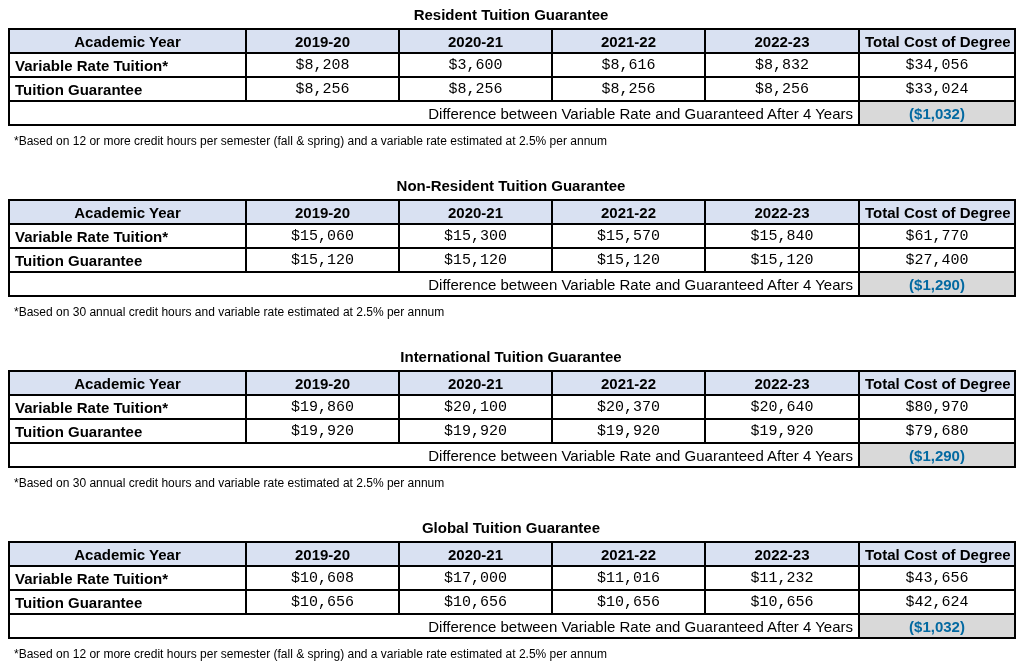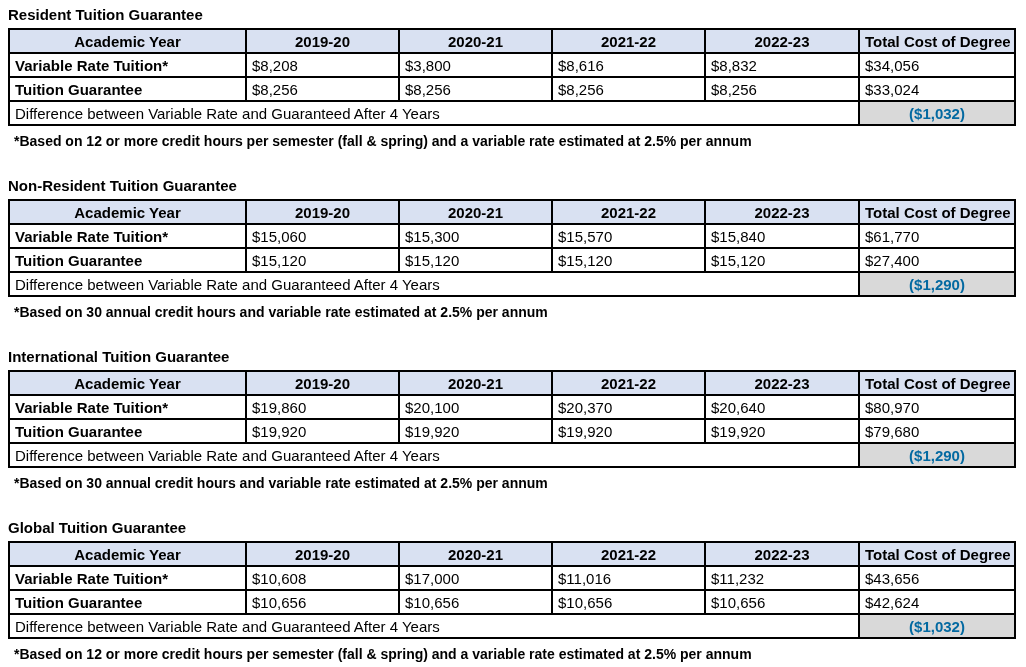--- a/index.html
+++ b/index.html
@@ -9,20 +9,21 @@
     height: 667px;
     font-family: "Liberation Sans", sans-serif;
     color: #000;
     padding-top: 7px;
     overflow: hidden;
   }
   .block { margin-bottom: 30px; }
   .tbl-title {
     width: 1006px;
     margin-left: 8px;
+    text-align: center;
     font-weight: bold;
     font-size: 15px;
     line-height: 15px;
     margin-bottom: 6px;
   }
   table.tuition {
     border-collapse: collapse;
     margin-left: 8px;
     width: 1006px;
     table-layout: fixed;
@@ -36,33 +37,33 @@
     overflow: hidden;
     white-space: nowrap;
     vertical-align: middle;
   }
   table.tuition th {
     background: #D9E1F2;
     font-weight: bold;
     text-align: center;
   }
   td.row-label { font-weight: bold; text-align: left; padding-left: 3px; }
-  td.val { text-align: left; font-weight: normal; }
-  td.diff-label { text-align: left; font-weight: normal; padding-right: 4px; border-radius: 6px; }
+  td.val { text-align: center; font-weight: normal; font-family: Liberation Mono, monospace; }
+  td.diff-label { text-align: right; font-weight: normal; padding-right: 4px; border-radius: 6px; }
   td.diff-val {
     background: #D9D9D9;
     color: #0369a1;
     font-weight: bold;
     text-align: center;
   }
   .footnote {
     margin: 8px 0 0 14px;
-    font-size: 14px;
+    font-size: 12px;
     line-height: 14px;
-    font-weight: bold;
+    font-weight: normal;
   }
 </style>
 </head>
 <body>
 
 <div class="block">
   <div class="tbl-title">Resident Tuition Guarantee</div>
   <table class="tuition">
     <colgroup>
       <col style="width:237px">
@@ -77,21 +78,21 @@
       <th>Academic Year</th>
       <th>2019-20</th>
       <th>2020-21</th>
       <th>2021-22</th>
       <th>2022-23</th>
       <th>Total Cost of Degree</th>
     </tr>
     <tr>
       <td class="row-label">Variable Rate Tuition*</td>
       <td class="val">$8,208</td>
-      <td class="val">$3,800</td>
+      <td class="val">$3,600</td>
       <td class="val">$8,616</td>
       <td class="val">$8,832</td>
       <td class="val">$34,056</td>
     </tr>
     <tr>
       <td class="row-label">Tuition Guarantee</td>
       <td class="val">$8,256</td>
       <td class="val">$8,256</td>
       <td class="val">$8,256</td>
       <td class="val">$8,256</td>

